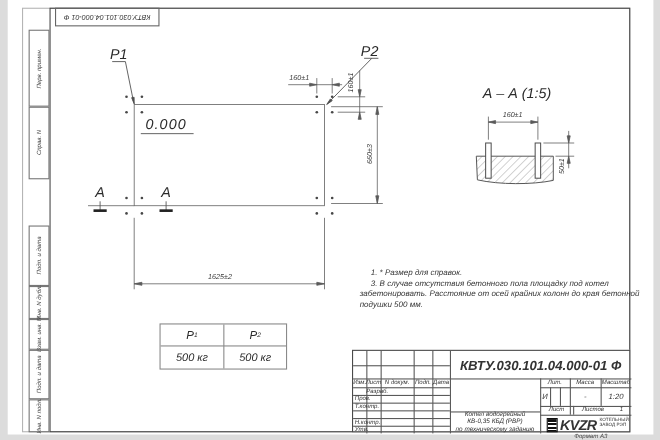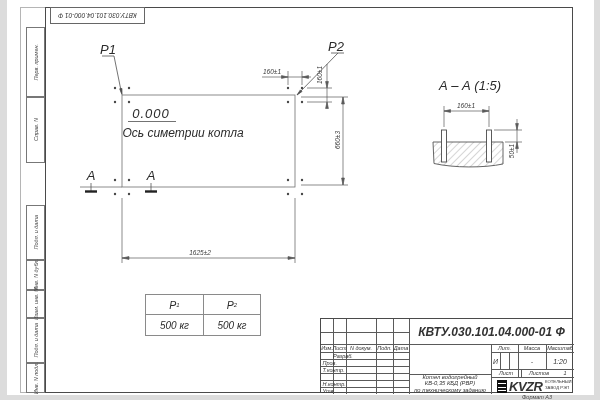--- a/index.html
+++ b/index.html
@@ -157,21 +157,20 @@
       <line x1="505" y1="142" x2="522" y2="142" fill="none"></line>
       <line x1="517" y1="119" x2="517" y2="153" fill="none"></line>
       <polygon points="517,130 515.6,123.5 518.4,123.5"></polygon>
       <polygon points="517,142 515.6,148.5 518.4,148.5"></polygon>
     </g>
   </svg>
 
   <span class="t big" style="left:108px;top:49px;">P1</span>
   <span class="t big" style="left:336px;top:46px;">P2</span>
   <span class="t big" style="left:151px;top:113px;letter-spacing:1px;">0.000</span>
-  <span class="t" style="left:183px;top:133px;font-size:12px;">Ось симетрии котла</span>
   <span class="t dim" style="left:200px;top:252px;">1625±2</span>
   <span class="t dim r90" style="left:337px;top:140px;">660±3</span>
   <span class="t dim" style="left:272px;top:71px;">160±1</span>
   <span class="t dim r90" style="left:319px;top:75px;">160±1</span>
   <span class="t big" style="left:91px;top:175px;">А</span>
   <span class="t big" style="left:151px;top:175px;">А</span>
 
   <span class="t big" style="left:470px;top:85px;">А – А (1:5)</span>
   <span class="t dim" style="left:466px;top:105px;">160±1</span>
   <span class="t dim r90" style="left:511px;top:151px;">50±1</span>
@@ -185,20 +184,22 @@
     </div>
     <div class="cell" style="left:58px;top:0;width:56px;height:19px;font-size:10.5px;">
       <span>P</span>
         <sub style="font-size:6px;">2</sub>
     </div>
     <div class="cell" style="left:0;top:20px;width:57px;height:20px;font-size:10px;">500 кг</div>
     <div class="cell" style="left:58px;top:20px;width:56px;height:20px;font-size:10px;">500 кг</div>
   </div>
 
   <div class="notes">
+    <p>1. * Размер для справок.</p>
+    <p>3. В случае отсутствия бетонного пола площадку под котел забетонировать. Расстояние от осей крайних колонн до края бетонной подушки 500 мм.</p>
   </div>
 
   <div class="tb">
     <div class="ln" style="left:12px;top:0;width:1px;height:75px;"></div>
     <div class="ln" style="left:25px;top:0;width:1px;height:75px;"></div>
     <div class="ln" style="left:55px;top:0;width:1px;height:75px;"></div>
     <div class="ln" style="left:72px;top:0;width:1px;height:75px;"></div>
     <div class="ln" style="left:88px;top:0;width:1px;height:75px;"></div>
     <div class="ln" style="left:170px;top:25px;width:1px;height:50px;"></div>
     <div class="ln" style="left:197px;top:25px;width:1px;height:33px;"></div>

